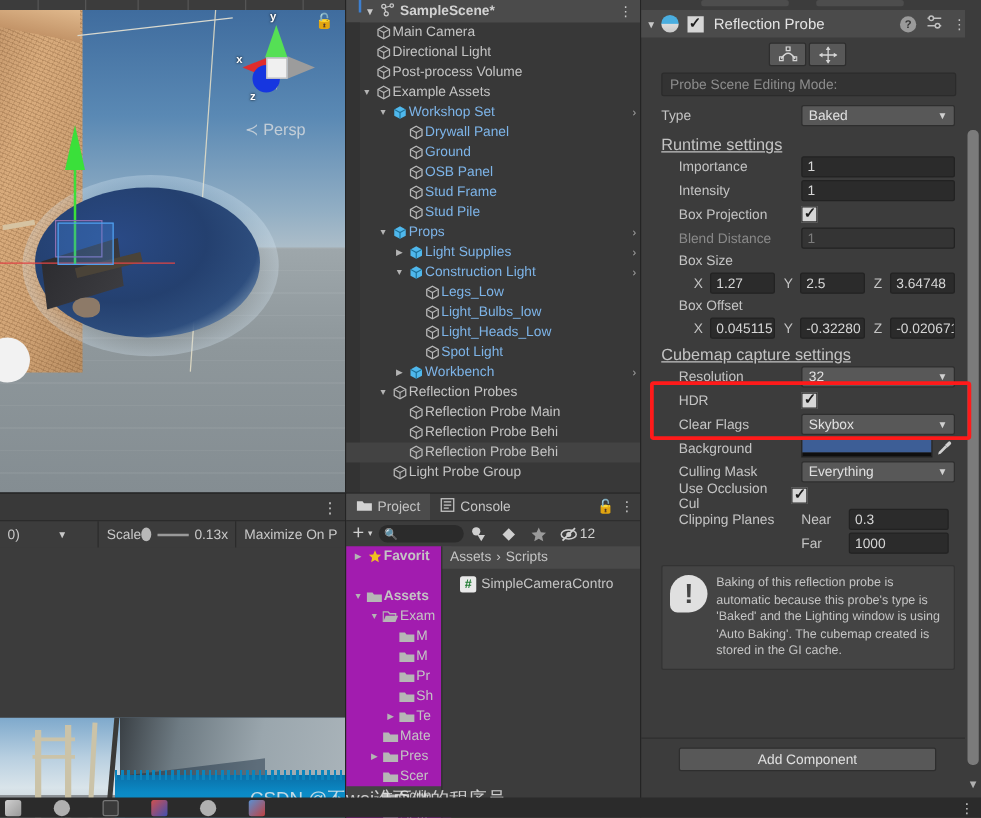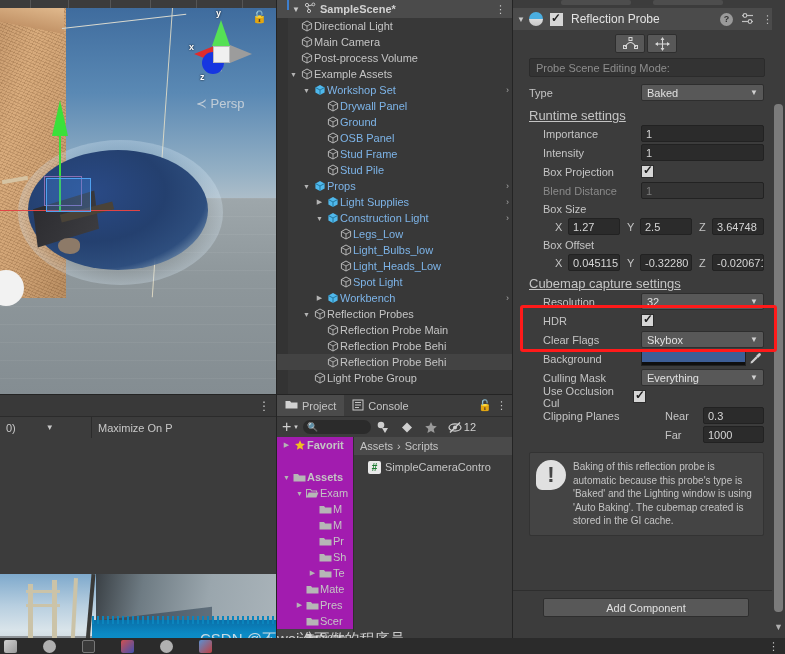--- a/index.html
+++ b/index.html
@@ -184,21 +184,21 @@
   .vec-row { display: flex; align-items: center; margin: 0 15px 0 16px; height: 19px; padding-left: 26px; gap: 3px; }
   .vec-lbl { color: #c4c4c4; font-size: 11px; width: 10px; flex: 0 0 10px; }
   .vec-field { flex: 1; min-width: 0; height: 17px; background: #2b2b2b; border: 1px solid #222; border-radius: 2px; color: #d6d6d6; font-size: 11px; display: flex; align-items: center; padding-left: 4px; overflow: hidden; white-space: nowrap; }
 
   #bg-color { flex: 1; height: 15px; display: flex; flex-direction: column; border: 1px solid #222; }
   #bg-color .swatch { flex: 1; background: #3d5e96; }
   #bg-color .alpha { height: 3px; background: #0f0f0f; }
   #eyedrop { width: 18px; height: 17px; display:flex; align-items:center; justify-content:center; color: #d0d0d0; font-size: 11px; }
 
   .clip-row { display: flex; align-items: center; margin: 0 15px 0 16px; height: 19px; }
-  .clip-sub { width: 38px; flex: 0 0 38px; color: #c4c4c4; font-size: 11px; margin-left: 24px; }
+  .clip-sub { width: 38px; flex: 0 0 38px; color: #c4c4c4; font-size: 11px; }
 
   #info-box { margin: 8px 15px 0 16px; background: #444444; border: 1px solid #333; border-radius: 2px; display: flex; padding: 7px 6px; gap: 7px; }
   #info-icon { width: 30px; height: 30px; flex: 0 0 30px; border-radius: 50% 50% 50% 6px; background: #e0e0e0; display:flex; align-items:center; justify-content:center; color:#444; font-size: 22px; font-weight: bold; line-height:1; }
   #info-text { font-size: 10px; color: #c4c4c4; line-height: 13.5px; }
 
   #add-comp-wrap { position: absolute; left: 0; top: 560px; width: 266px; border-top: 1px solid #2e2e2e; padding-top: 7px; }
   #add-comp { margin: 0 30px; height: 19px; background: #585858; border: 1px solid #2e2e2e; border-radius: 2px; display:flex; align-items:center; justify-content:center; color: #e0e0e0; font-size: 11px; }
 
   
   #highlight { position: absolute; left: 520px; top: 305px; width: 257px; height: 47px; border: 3px solid #ff1a1a; border-radius: 3px; pointer-events: none; }
@@ -267,20 +267,26 @@
 
   <div id="scene-bottom-bar">
     <span class="kebab">⋮</span>
   </div>
 
   <div id="game-toolbar">
     <div class="gt-seg" style="width:92px">
       <span>0)</span>
       <span class="gt-caret">▼</span>
     </div>
+    <div class="gt-seg" style="width:110px">
+      <span>Scale</span>
+      <span class="slider-knob"></span>
+      <span class="slider-track"></span>
+      <span>0.13x</span>
+    </div>
     <div class="gt-seg" style="border-right:none">
       <span>Maximize On P</span>
     </div>
   </div>
 
   <div id="game-view">
     <div id="gv-img">
       <div id="gv-sky"></div>
       <div id="gv-wall"></div>
       <div id="gv-ground"></div>
@@ -314,31 +320,31 @@
     <div id="hier-accent"></div>
     <div id="hier-list">
         <div class="hrow">
           <span class="htri" style="margin-left: 11px;"></span>
           <span class="hicon">
             <svg width="12" height="12" viewBox="0 0 12 12">
               <path d="M6 1 L10.6 3.5 L10.6 8.5 L6 11 L1.4 8.5 L1.4 3.5 Z" fill="none" stroke="#b8b8b8" stroke-width="1"></path>
               <path d="M1.4 3.5 L6 6 L10.6 3.5 M6 6 L6 11" fill="none" stroke="#b8b8b8" stroke-width="0.9"></path>
             </svg>
           </span>
+          <span class="hlabel">Main Camera</span>
+        </div>
+        <div class="hrow">
+          <span class="htri" style="margin-left: 11px;"></span>
+          <span class="hicon">
+            <svg width="12" height="12" viewBox="0 0 12 12">
+              <path d="M6 1 L10.6 3.5 L10.6 8.5 L6 11 L1.4 8.5 L1.4 3.5 Z" fill="none" stroke="#b8b8b8" stroke-width="1"></path>
+              <path d="M1.4 3.5 L6 6 L10.6 3.5 M6 6 L6 11" fill="none" stroke="#b8b8b8" stroke-width="0.9"></path>
+            </svg>
+          </span>
           <span class="hlabel">Directional Light</span>
-        </div>
-        <div class="hrow">
-          <span class="htri" style="margin-left: 11px;"></span>
-          <span class="hicon">
-            <svg width="12" height="12" viewBox="0 0 12 12">
-              <path d="M6 1 L10.6 3.5 L10.6 8.5 L6 11 L1.4 8.5 L1.4 3.5 Z" fill="none" stroke="#b8b8b8" stroke-width="1"></path>
-              <path d="M1.4 3.5 L6 6 L10.6 3.5 M6 6 L6 11" fill="none" stroke="#b8b8b8" stroke-width="0.9"></path>
-            </svg>
-          </span>
-          <span class="hlabel">Main Camera</span>
         </div>
         <div class="hrow">
           <span class="htri" style="margin-left: 11px;"></span>
           <span class="hicon">
             <svg width="12" height="12" viewBox="0 0 12 12">
               <path d="M6 1 L10.6 3.5 L10.6 8.5 L6 11 L1.4 8.5 L1.4 3.5 Z" fill="none" stroke="#b8b8b8" stroke-width="1"></path>
               <path d="M1.4 3.5 L6 6 L10.6 3.5 M6 6 L6 11" fill="none" stroke="#b8b8b8" stroke-width="0.9"></path>
             </svg>
           </span>
           <span class="hlabel">Post-process Volume</span>

